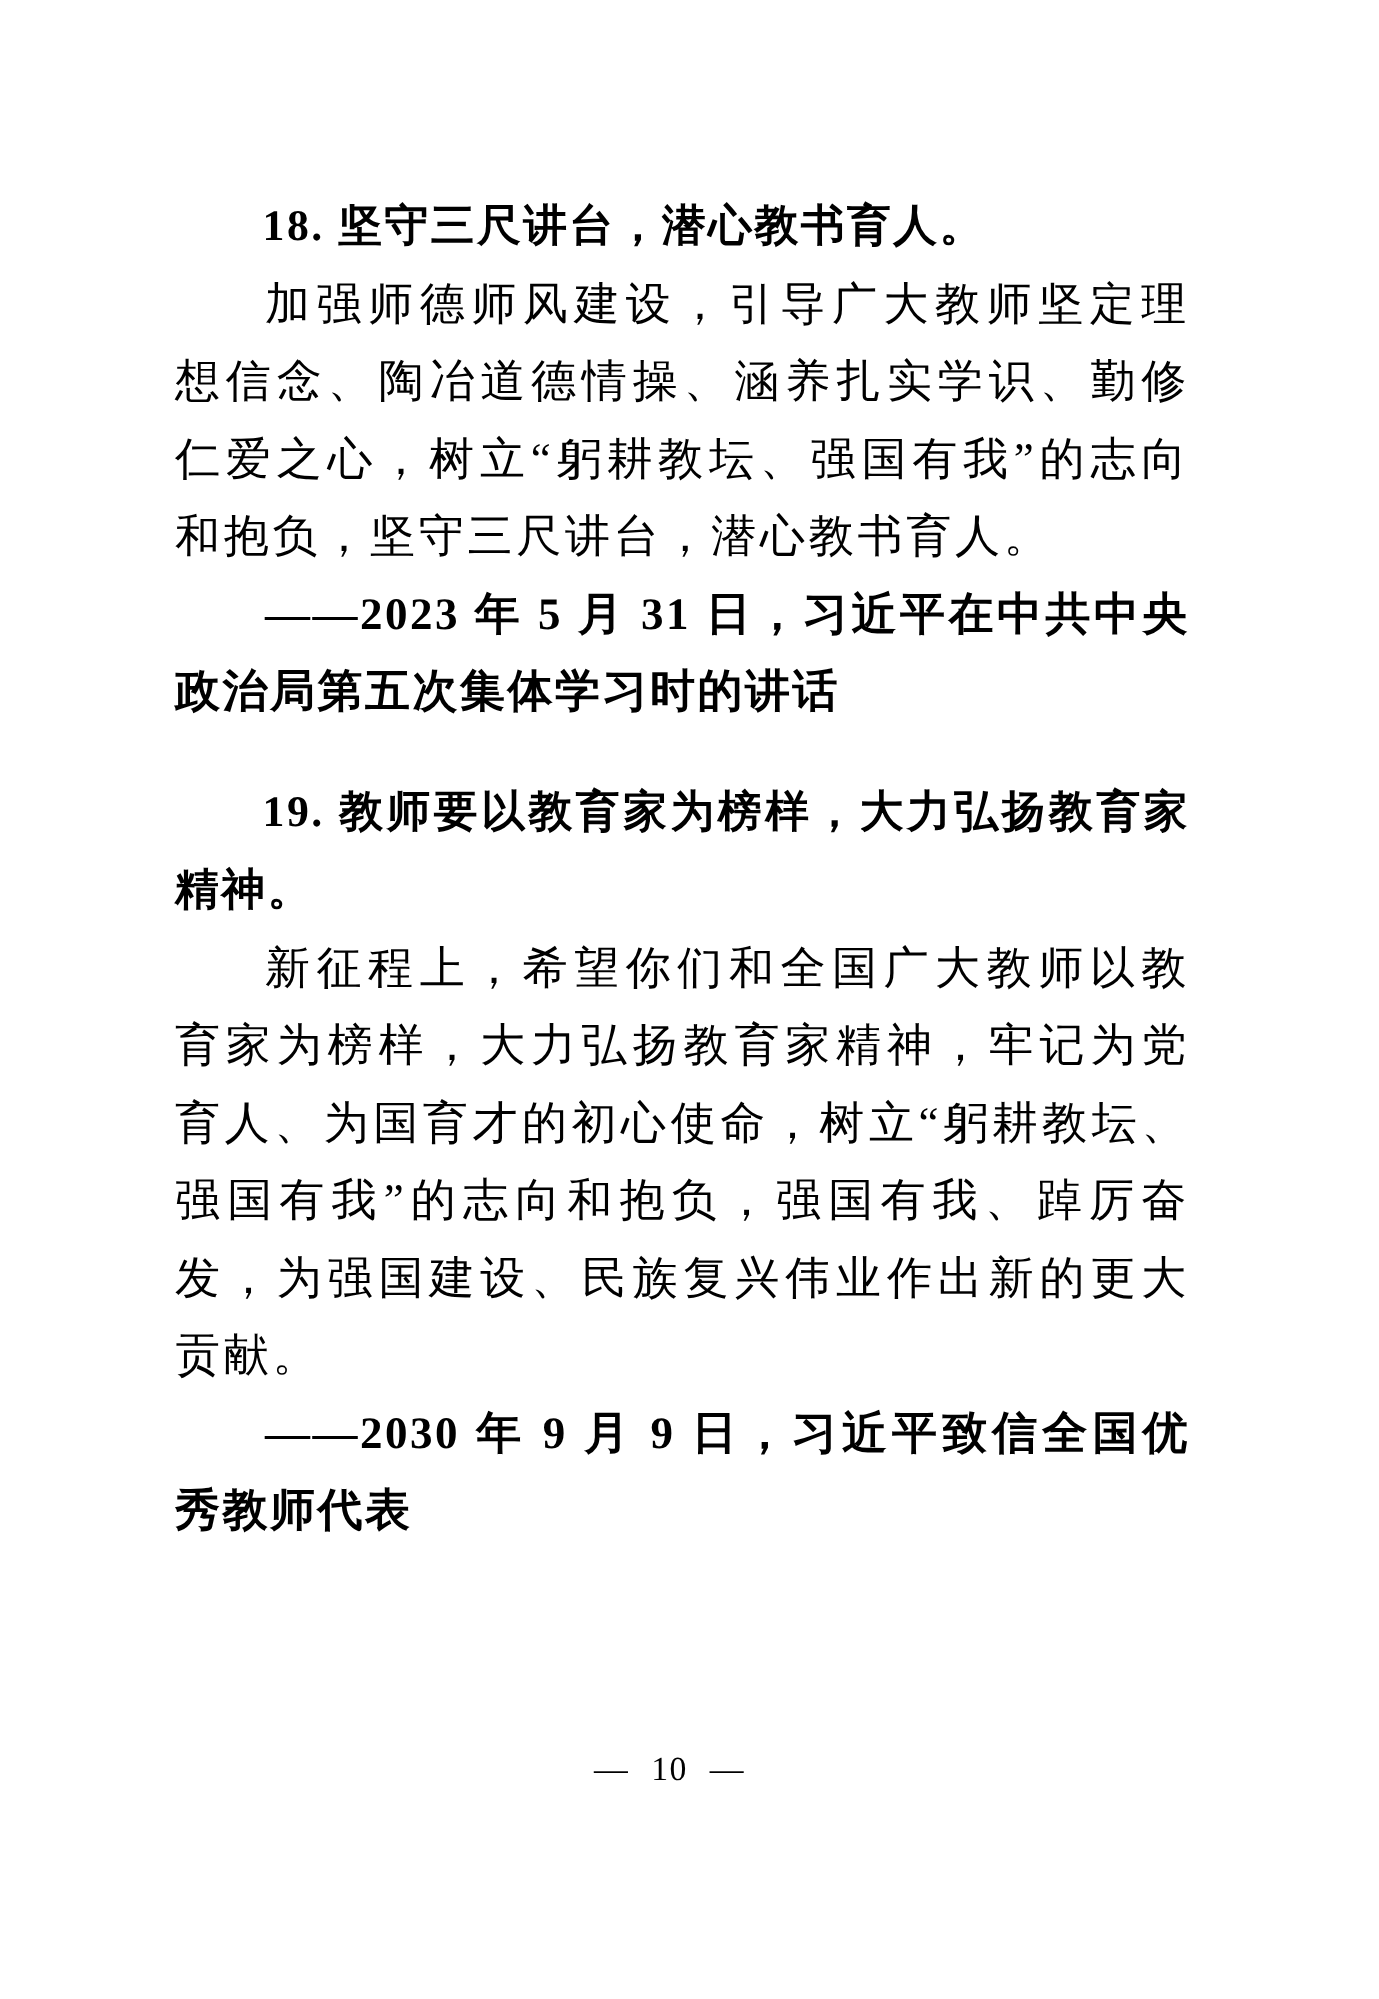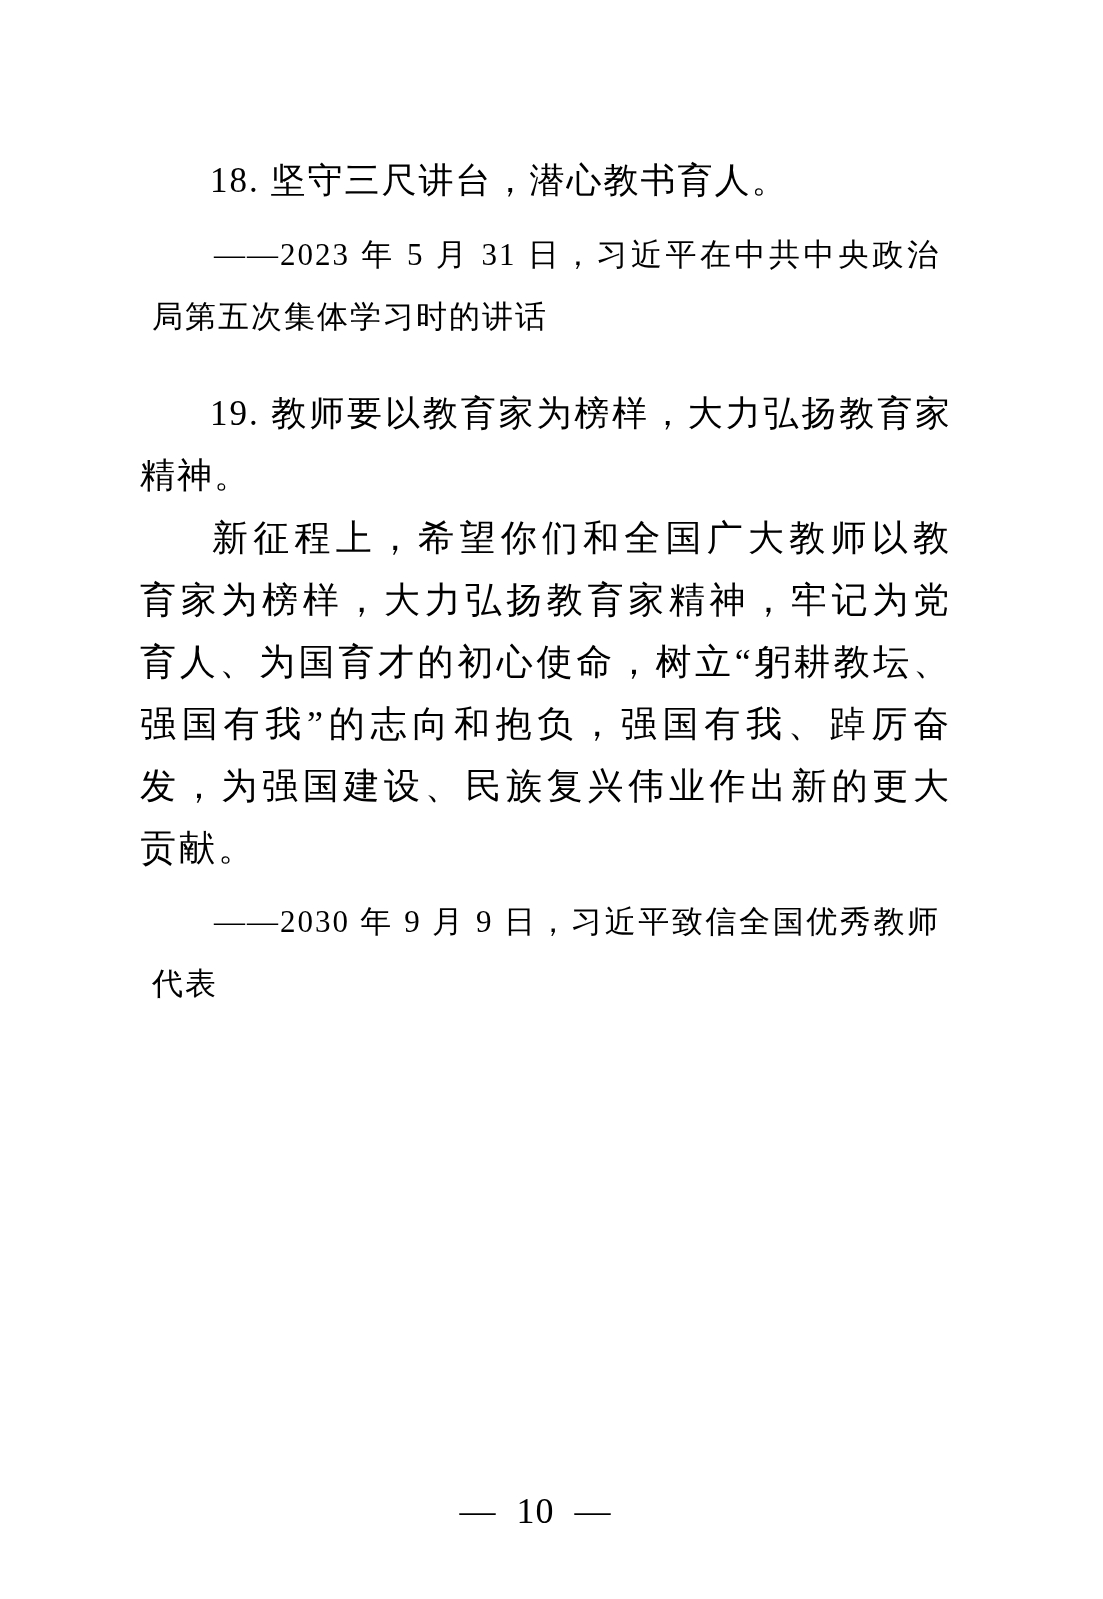--- a/index.html
+++ b/index.html
@@ -23,67 +23,68 @@
   }
   .doc-section {
     margin: 0;
   }
   .doc-section + .doc-section {
     margin-top: 35px;
   }
   .section-heading {
     font-size: 35px;
     line-height: 62px;
-    font-weight: 400;
+    font-weight: 700;
     margin: 0;
     text-indent: 2em;
     text-align: justify;
     letter-spacing: 2px;
     color: #000000;
   }
   .section-body {
     font-size: 36px;
     line-height: 62px;
     font-weight: 400;
     margin: 0;
     text-indent: 2em;
     text-align: justify;
     letter-spacing: 3px;
     color: #000000;
   }
   .section-attribution {
-    font-size: 31px;
+    font-size: 36px;
     line-height: 62px;
-    font-weight: 400;
-    margin: 12px;
+    font-weight: 700;
+    margin: 0;
     text-indent: 2em;
     text-align: justify;
     letter-spacing: 2px;
     color: #000000;
   }
   .page-footer {
     position: absolute;
     left: 0;
-    top: 1491px;
+    top: 1395px;
     width: 1071px;
     text-align: center;
-    font-size: 36px;
+    font-size: 27px;
     line-height: 40px;
     letter-spacing: 1px;
     word-spacing: 10px;
     color: #000000;
   }
 </style>
 </head>
 <body>
 
 <div class="page-content">
 
   <div class="doc-section">
     <h2 class="section-heading">18. 坚守三尺讲台，潜心教书育人。</h2>
+    <p class="section-body">加强师德师风建设，引导广大教师坚定理想信念、陶冶道德情操、涵养扎实学识、勤修仁爱之心，树立“躬耕教坛、强国有我”的志向和抱负，坚守三尺讲台，潜心教书育人。</p>
     <p class="section-attribution">——2023 年 5 月 31 日，习近平在中共中央政治局第五次集体学习时的讲话</p>
   </div>
 
   <div class="doc-section">
     <h2 class="section-heading">19. 教师要以教育家为榜样，大力弘扬教育家精神。</h2>
     <p class="section-body">新征程上，希望你们和全国广大教师以教育家为榜样，大力弘扬教育家精神，牢记为党育人、为国育才的初心使命，树立“躬耕教坛、强国有我”的志向和抱负，强国有我、踔厉奋发，为强国建设、民族复兴伟业作出新的更大贡献。</p>
     <p class="section-attribution">——2030 年 9 月 9 日，习近平致信全国优秀教师代表</p>
   </div>
 
   <div class="doc-section">

